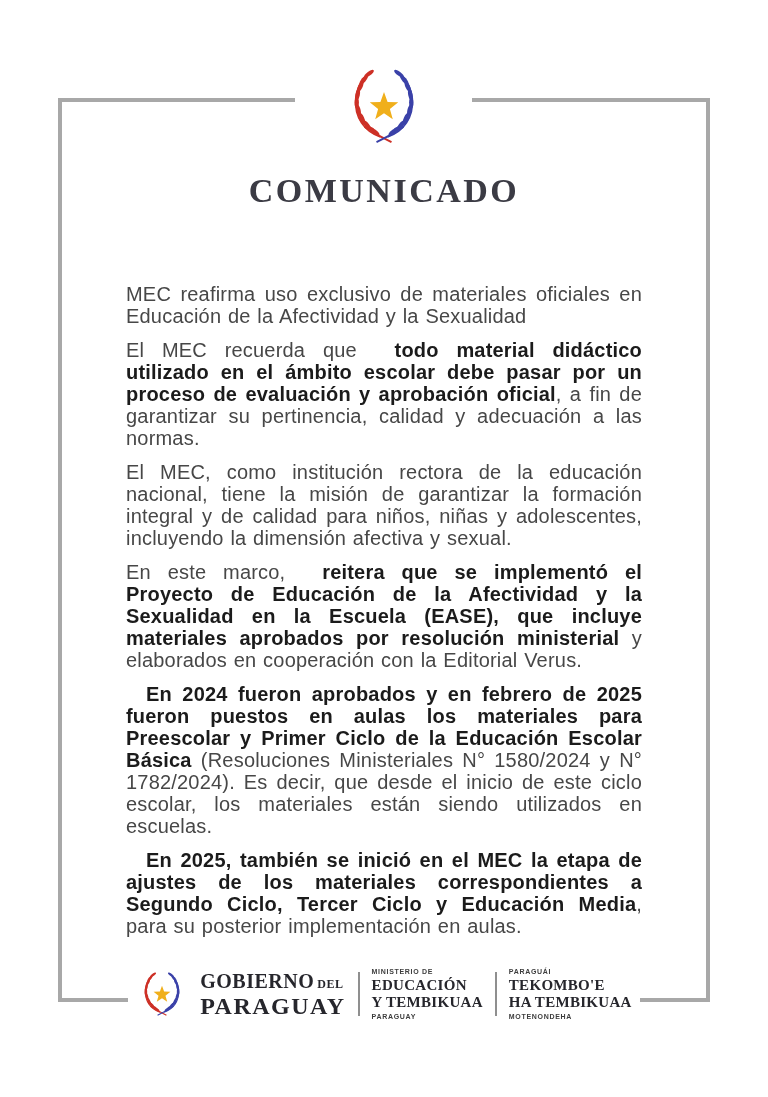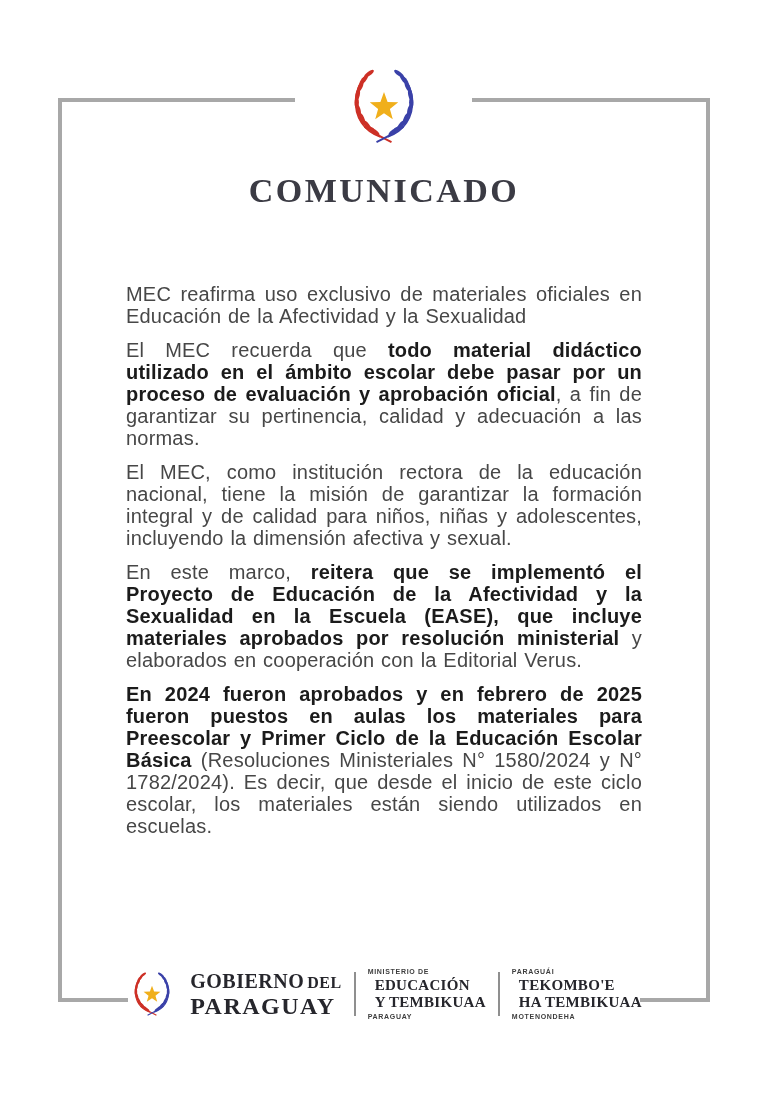--- a/index.html
+++ b/index.html
@@ -58,53 +58,53 @@
     font-size:20px;
     line-height:22px;
     letter-spacing:0.2px;
     word-spacing:1px;
     color:var(--body-text,#474747);
     margin-bottom:12px;
   }
   .body-text p .b{
     font-weight:700;
     color:var(--body-bold,#1b1b1b);
+    margin-left:20px;
   }
 
   
   .footer{
     position:absolute;left:0;top:968px;width:768px;z-index:3;
     display:flex;justify-content:center;align-items:center;
     gap:12px;
   }
   .emblem-footer{width:52px;height:49px;flex:0 0 auto;}
   .gob-block{
     font-family:"Liberation Serif", serif;
     font-weight:700;color:var(--footer-text,#26262c);
     line-height:1;white-space:nowrap;
   }
   .gob-line1{font-size:20px;letter-spacing:0.5px;}
-  .gob-del{font-size:16px;margin-left:3px;}
+  .gob-del{font-size:12px;margin-left:3px;}
   .gob-line2{font-size:24px;letter-spacing:1.5px;margin-top:3px;}
   .v-divider{
     width:2px;height:44px;background:#8f8f8f;flex:0 0 auto;
   }
   .min-block,.gua-block{
     color:var(--footer-text,#26262c);
     line-height:1;white-space:nowrap;
   }
   .f-small{
     font-family:"Liberation Sans", sans-serif;
     font-weight:700;font-size:7px;letter-spacing:0.7px;color:#3d3d3d;
   }
   .f-serif{
     font-family:"Liberation Serif", serif;
     font-weight:700;font-size:15px;letter-spacing:0.3px;
     margin-top:2.5px;
-    margin-left:7px;
   }
   .f-small.bottom{margin-top:3px;}
 
   
   .leaf-red,.stem-red{fill:var(--wreath-red,#cd3026);}
   .stroke-red{stroke:var(--wreath-red,#cd3026);}
   .leaf-blue,.stem-blue{fill:var(--wreath-blue,#3a41a8);}
   .stroke-blue{stroke:var(--wreath-blue,#3a41a8);}
   .star{fill:var(--star-gold,#f0af1b);}
 </style>
@@ -166,20 +166,21 @@
     <p><span>MEC reafirma uso exclusivo de materiales oficiales en Educación de la Afectividad y la Sexualidad</span></p>
 
     <p><span>El MEC recuerda que </span><span class="b">todo material didáctico utilizado en el ámbito escolar debe pasar por un proceso de evaluación y aprobación oficial</span><span>, a fin de garantizar su pertinencia, calidad y adecuación a las normas.</span></p>
 
     <p><span>El MEC, como institución rectora de la educación nacional, tiene la misión de garantizar la formación integral y de calidad para niños, niñas y adolescentes, incluyendo la dimensión afectiva y sexual.</span></p>
 
     <p><span>En este marco, </span><span class="b">reitera que se implementó el Proyecto de Educación de la Afectividad y la Sexualidad en la Escuela (EASE), que incluye materiales aprobados por resolución ministerial</span><span> y elaborados en cooperación con la Editorial Verus.</span></p>
 
     <p><span class="b">En 2024 fueron aprobados y en febrero de 2025 fueron puestos en aulas los materiales para Preescolar y Primer Ciclo de la Educación Escolar Básica</span><span> (Resoluciones Ministeriales N° 1580/2024 y N° 1782/2024). Es decir, que desde el inicio de este ciclo escolar, los materiales están siendo utilizados en escuelas.</span></p>
 
+    <p><span class="b">En 2025, también se inició en el MEC la etapa de ajustes de los materiales correspondientes a Segundo Ciclo, Tercer Ciclo y Educación Media</span><span>, para su posterior implementación en aulas.</span></p>
   </main>
 
   <footer class="footer">
     <svg class="emblem-footer" viewBox="0 0 100 92">
       <use href="#wreath"></use>
     </svg>
 
     <div class="gob-block">
       <div class="gob-line1"><span>GOBIERNO</span><span class="gob-del">DEL</span></div>
       <div class="gob-line2">PARAGUAY</div>

